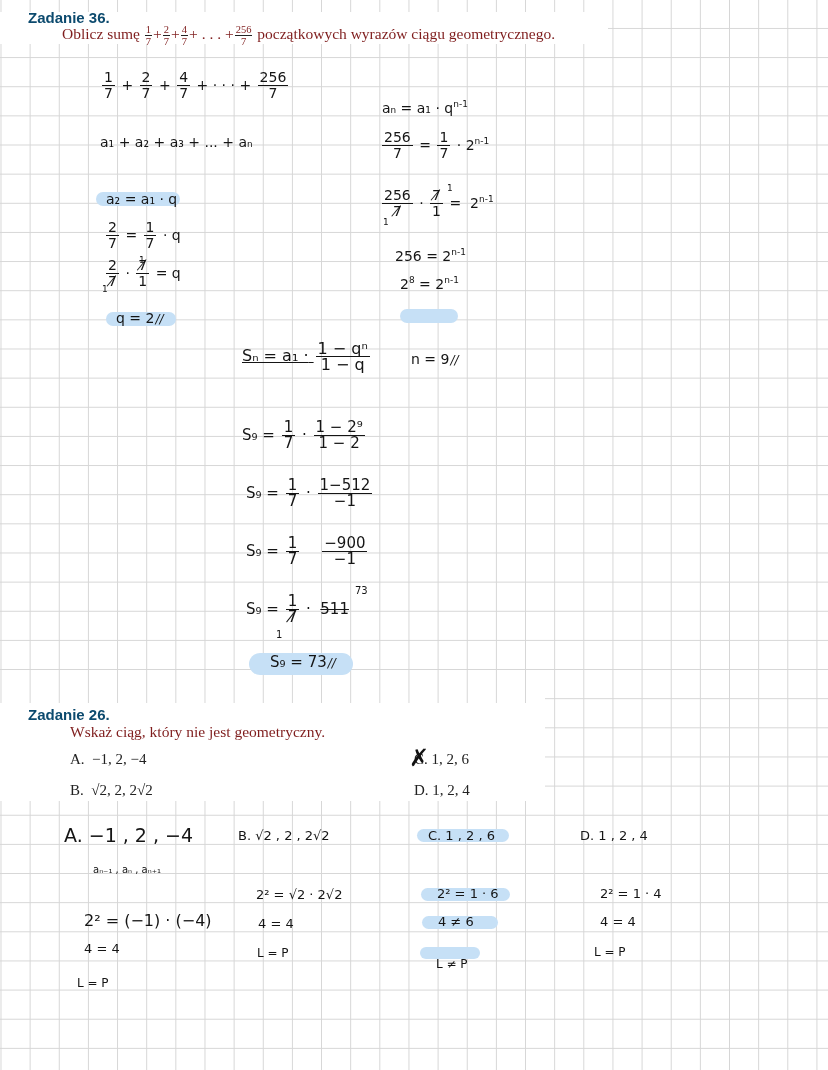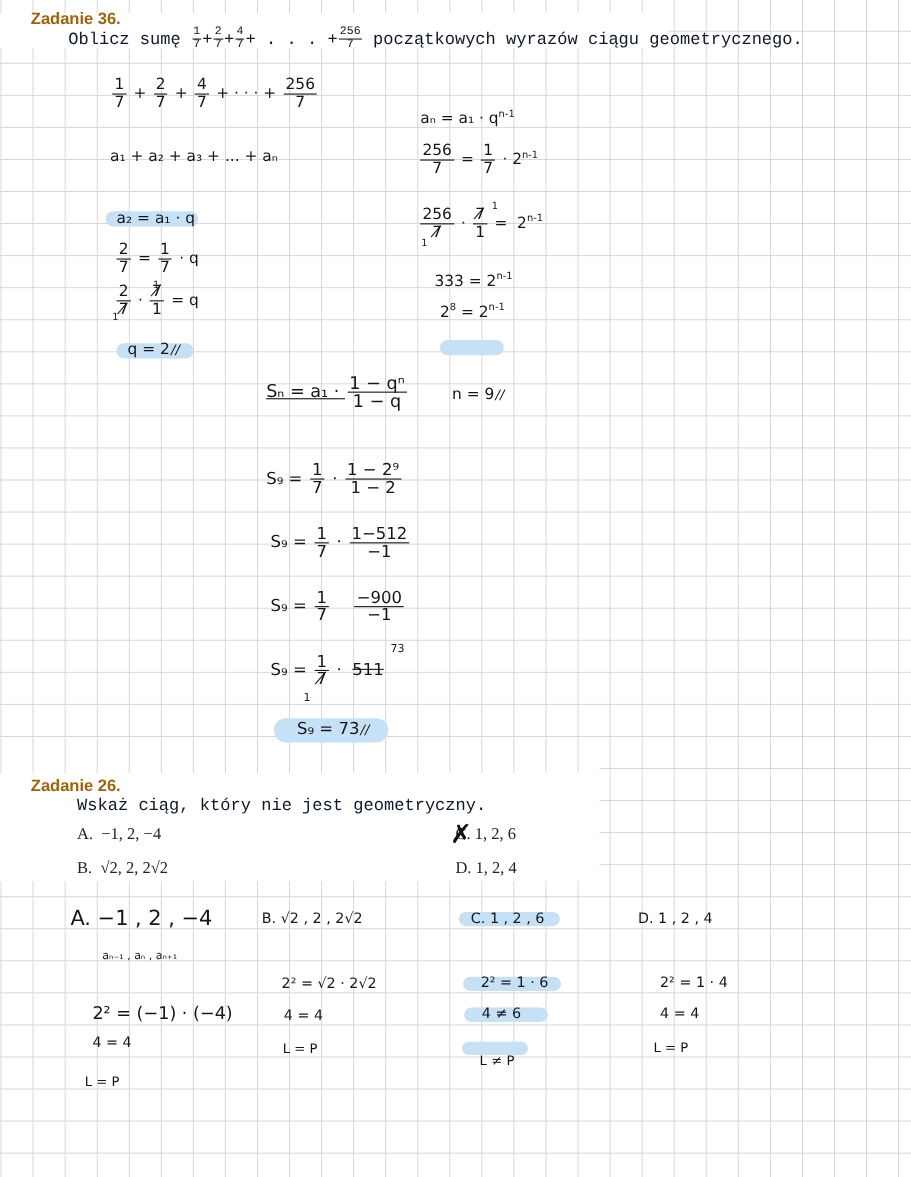--- a/index.html
+++ b/index.html
@@ -20,25 +20,25 @@
   .task-box .ticks-top, .task-box .ticks-bottom {
     position: absolute; left: 0; right: 0; height: 6px;
     background-image: linear-gradient(to right, #d6d6d6 1px, transparent 1px);
     background-size: 29.15px 6px;
     background-position: 0.5px 0;
   }
   .task-box .ticks-top { top: 0; }
   .task-box .ticks-bottom { bottom: 0; }
   .task-title {
     position: absolute; font-family: "Liberation Sans", sans-serif;
-    font-weight: bold; font-size: 15px; color: #a16207;
+    font-weight: bold; font-size: 15px; color: #0c4a6e;
   }
   .task-text {
-    position: absolute; font-family: Liberation Mono, monospace;
-    font-size: 15.5px; color: #0f172a; white-space: nowrap;
+    position: absolute; font-family: Liberation Serif, serif;
+    font-size: 15.5px; color: #7f1d1d; white-space: nowrap;
   }
   .frac {
     display: inline-block; vertical-align: middle; text-align: center;
     font-size: 10.5px; line-height: 11px; margin: 0 1px;
   }
   .frac .num { display: block; border-bottom: 1px solid #222; padding: 0 1px; }
   .frac .den { display: block; }
   .hand {
     position: absolute; font-family: "DejaVu Sans", sans-serif;
     color: #151515; white-space: nowrap; font-size: 14px; line-height: 1;
@@ -123,21 +123,21 @@
   <span class="hfrac"><span class="num">256</span><span class="den">7̸</span></span>
   <span>·</span>
   <span class="hfrac"><span class="num">7̸</span><span class="den">1</span></span>
   <span>=</span>
   &nbsp;<span>2</span><sup>n-1</sup>
 </div>
 <div class="hand" style="left:383px;top:218px;font-size:9px;">1</div>
 <div class="hand" style="left:447px;top:184px;font-size:9px;">1</div>
 
 <div class="hand" style="left:395px;top:248px;">
-  <span>333 = 2</span><sup>n-1</sup>
+  <span>256 = 2</span><sup>n-1</sup>
 </div>
 
 <div class="hand" style="left:400px;top:276px;">
   <span>2</span><sup>8</sup>
   <span>= 2</span><sup>n-1</sup>
 </div>
 
 <div class="hl" style="left:400px;top:309px;width:58px;height:14px;"></div>
 <div class="hand" style="left:411px;top:308px;margin-top:44px;">
   <span>n = 9</span><span class="dbl">//</span>

